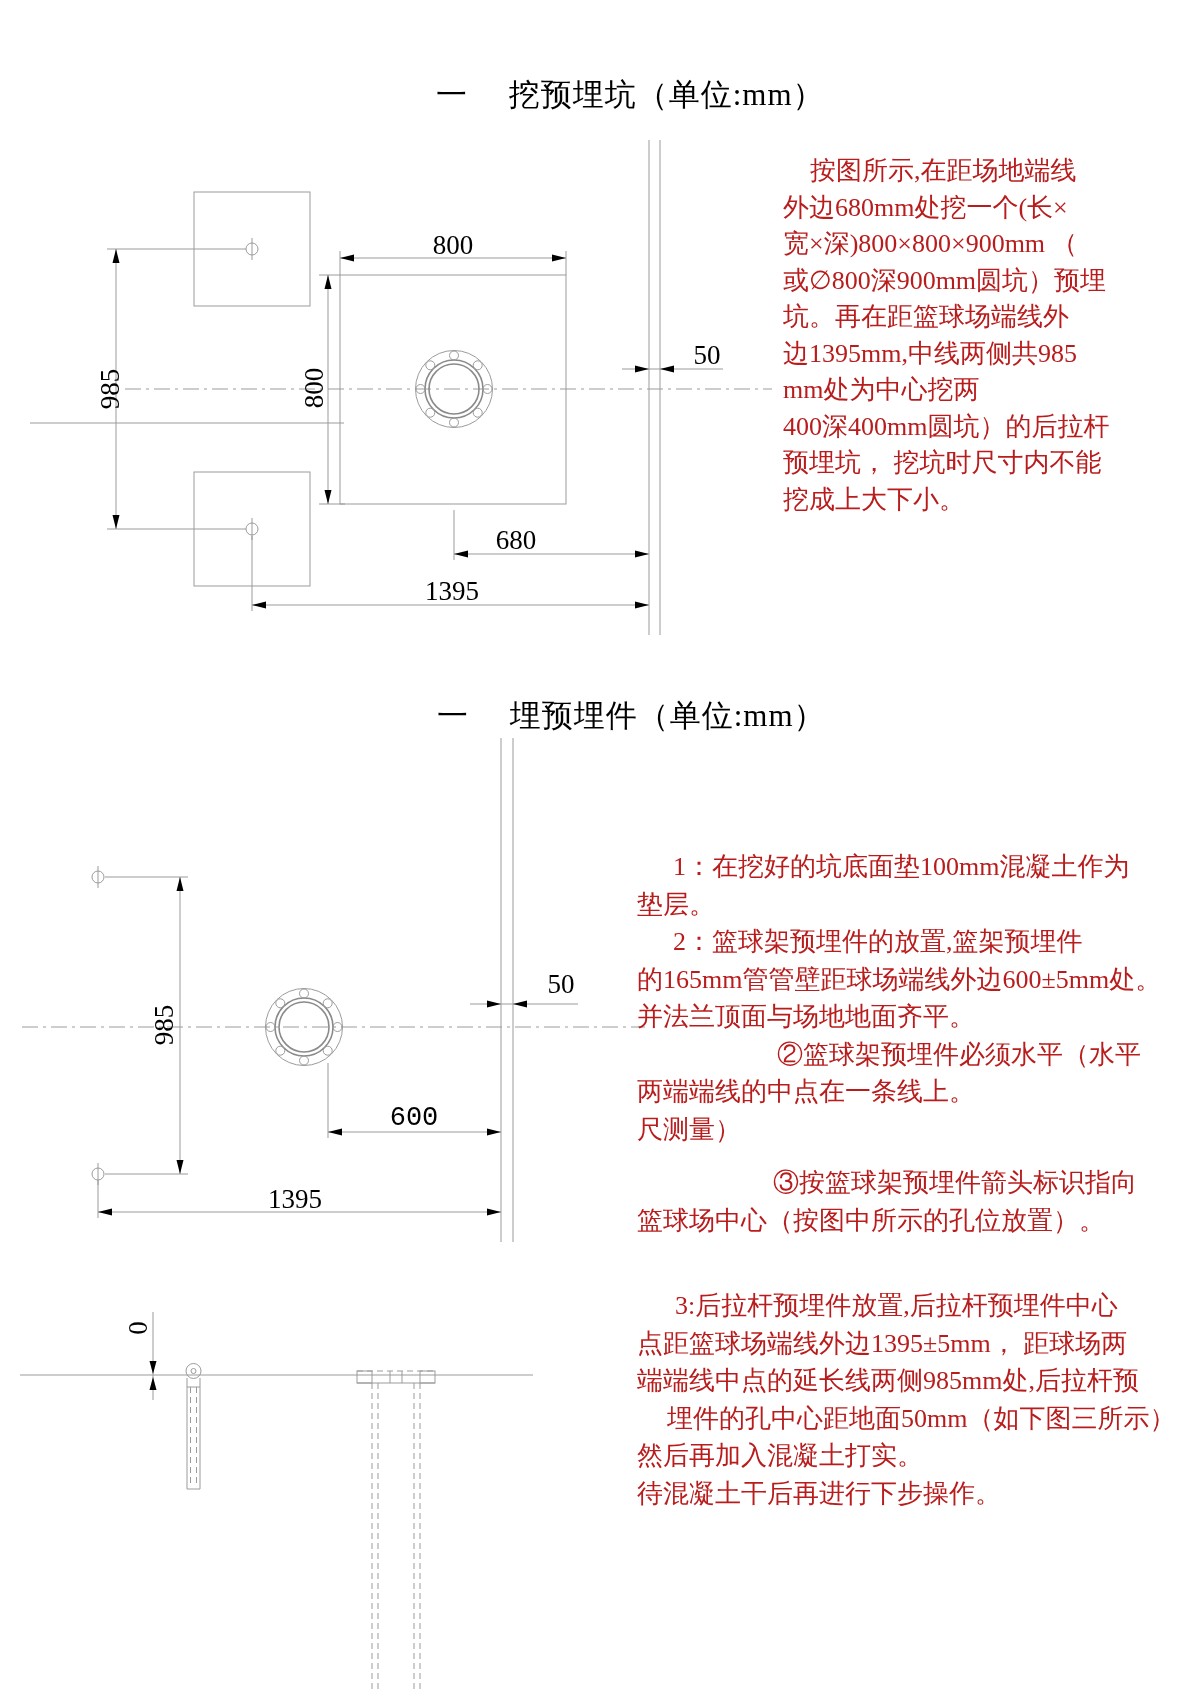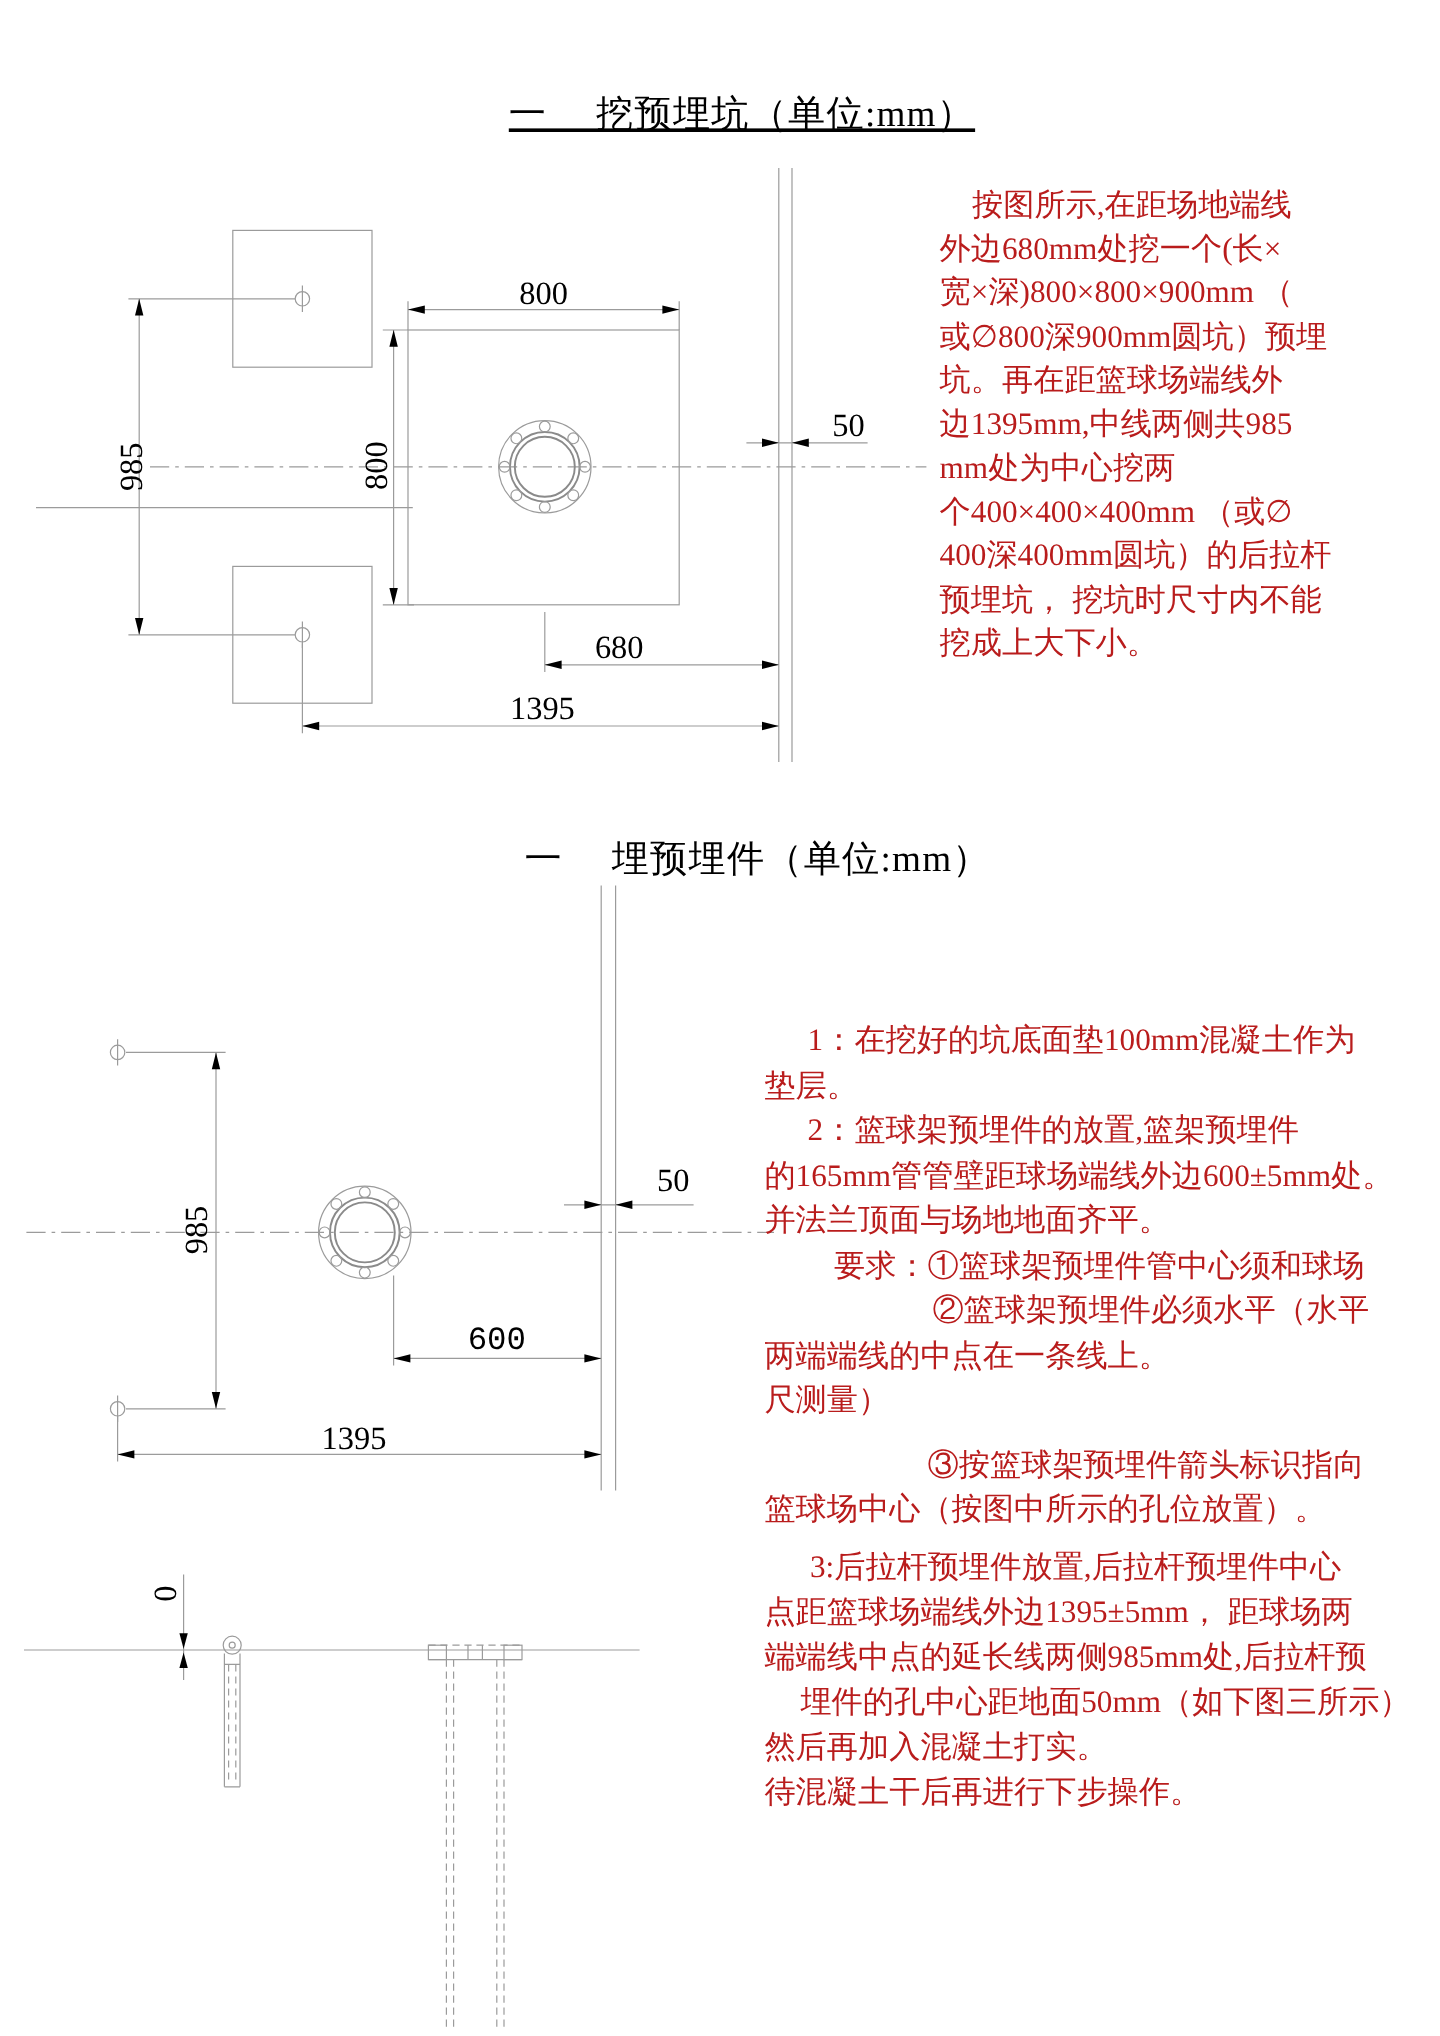--- a/index.html
+++ b/index.html
@@ -147,52 +147,50 @@
         <path d="M357 1383 H435"></path>
         <rect x="357" y="1371" width="15" height="12"></rect>
         <rect x="420" y="1371" width="15" height="12"></rect>
         <path d="M390 1371 V1383 M402 1371 V1383"></path>
         <path d="M372 1383 V1690 M420 1383 V1690" stroke-dasharray="6 4"></path>
         <path d="M378 1383 V1690 M414 1383 V1690" stroke-dasharray="6 4"></path>
       </g>
     </g>
   </svg>
 
-  <div class="title" style="left:424px;top:74px;text-decoration:underline;">一　 挖预埋坑（单位:mm）</div>
+  <div class="title" style="left:436px;top:74px;">一　 挖预埋坑（单位:mm）</div>
 
   <div id="s1-para" class="para s1p" style="left:783px;top:153px;">
       <div class="tline" style="padding-left: 27px;">按图所示,在距场地端线</div>
       <div class="tline" style="padding-left: 0px;">外边680mm处挖一个(长×</div>
       <div class="tline" style="padding-left: 0px;">宽×深)800×800×900mm （</div>
       <div class="tline" style="padding-left: 0px;">或∅800深900mm圆坑）预埋</div>
       <div class="tline" style="padding-left: 0px;">坑。再在距篮球场端线外</div>
       <div class="tline" style="padding-left: 0px;">边1395mm,中线两侧共985</div>
       <div class="tline" style="padding-left: 0px;">mm处为中心挖两</div>
-      <div class="tline" style="padding-left: 0px;">个400×400×400mm （或∅</div>
       <div class="tline" style="padding-left: 0px;">400深400mm圆坑）的后拉杆</div>
       <div class="tline" style="padding-left: 0px;">预埋坑， 挖坑时尺寸内不能</div>
       <div class="tline" style="padding-left: 0px;">挖成上大下小。</div>
     </div>
 
   <div class="dim" style="left:453px;top:245px;">800</div>
   <div class="dim rot" style="left:314px;top:388px;">800</div>
   <div class="dim rot" style="left:110px;top:389px;">985</div>
   <div class="dim" style="left:707px;top:355px;">50</div>
   <div class="dim" style="left:516px;top:540px;">680</div>
   <div class="dim" style="left:452px;top:591px;">1395</div>
 
   <div class="title" style="left:437px;top:695px;">一　 埋预埋件（单位:mm）</div>
 
   <div id="s2-para1" class="para s2p" style="left:637px;top:848px;">
       <div class="tline" style="padding-left: 36px;">1：在挖好的坑底面垫100mm混凝土作为</div>
       <div class="tline" style="padding-left: 0px;">垫层。</div>
       <div class="tline" style="padding-left: 36px;">2：篮球架预埋件的放置,篮架预埋件</div>
       <div class="tline" style="padding-left: 0px;">的165mm管管壁距球场端线外边600±5mm处。</div>
       <div class="tline" style="padding-left: 0px;">并法兰顶面与场地地面齐平。</div>
-      <div class="tline" style="padding-left: 58px;">要求：①篮球架预埋件管中心须和球场</div>
       <div class="tline" style="padding-left: 140px;">②篮球架预埋件必须水平（水平</div>
       <div class="tline" style="padding-left: 0px;">两端端线的中点在一条线上。</div>
       <div class="tline" style="padding-left: 0px;">尺测量）</div>
       <div class="tline" style="padding-left: 136px; margin-top: 16px;">③按篮球架预埋件箭头标识指向</div>
       <div class="tline" style="padding-left: 0px;">篮球场中心（按图中所示的孔位放置）。</div>
     </div>
   <div id="s2-para2" class="para s2p" style="left:637px;top:1287px;">
       <div class="tline" style="padding-left: 38px;">3:后拉杆预埋件放置,后拉杆预埋件中心</div>
       <div class="tline" style="padding-left: 0px;">点距篮球场端线外边1395±5mm， 距球场两</div>
       <div class="tline" style="padding-left: 0px;">端端线中点的延长线两侧985mm处,后拉杆预</div>

